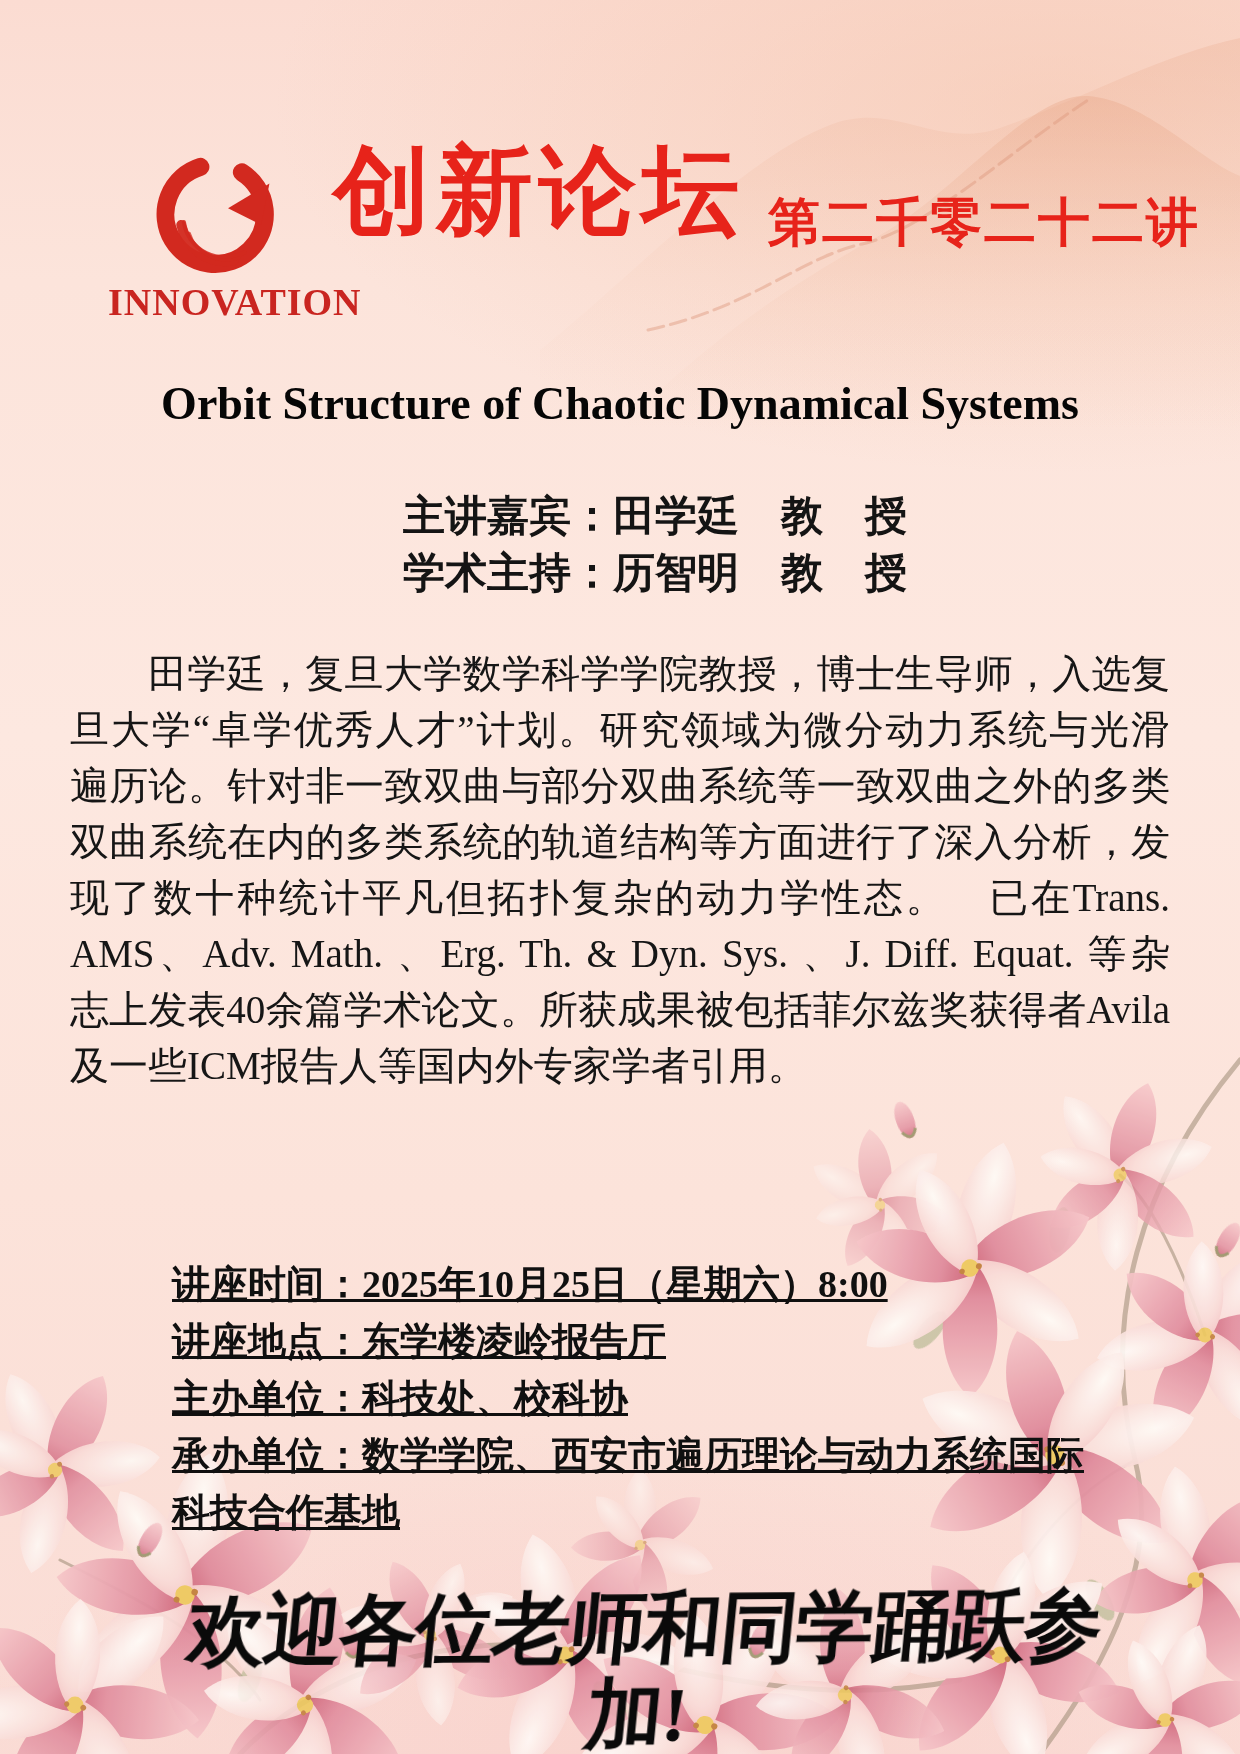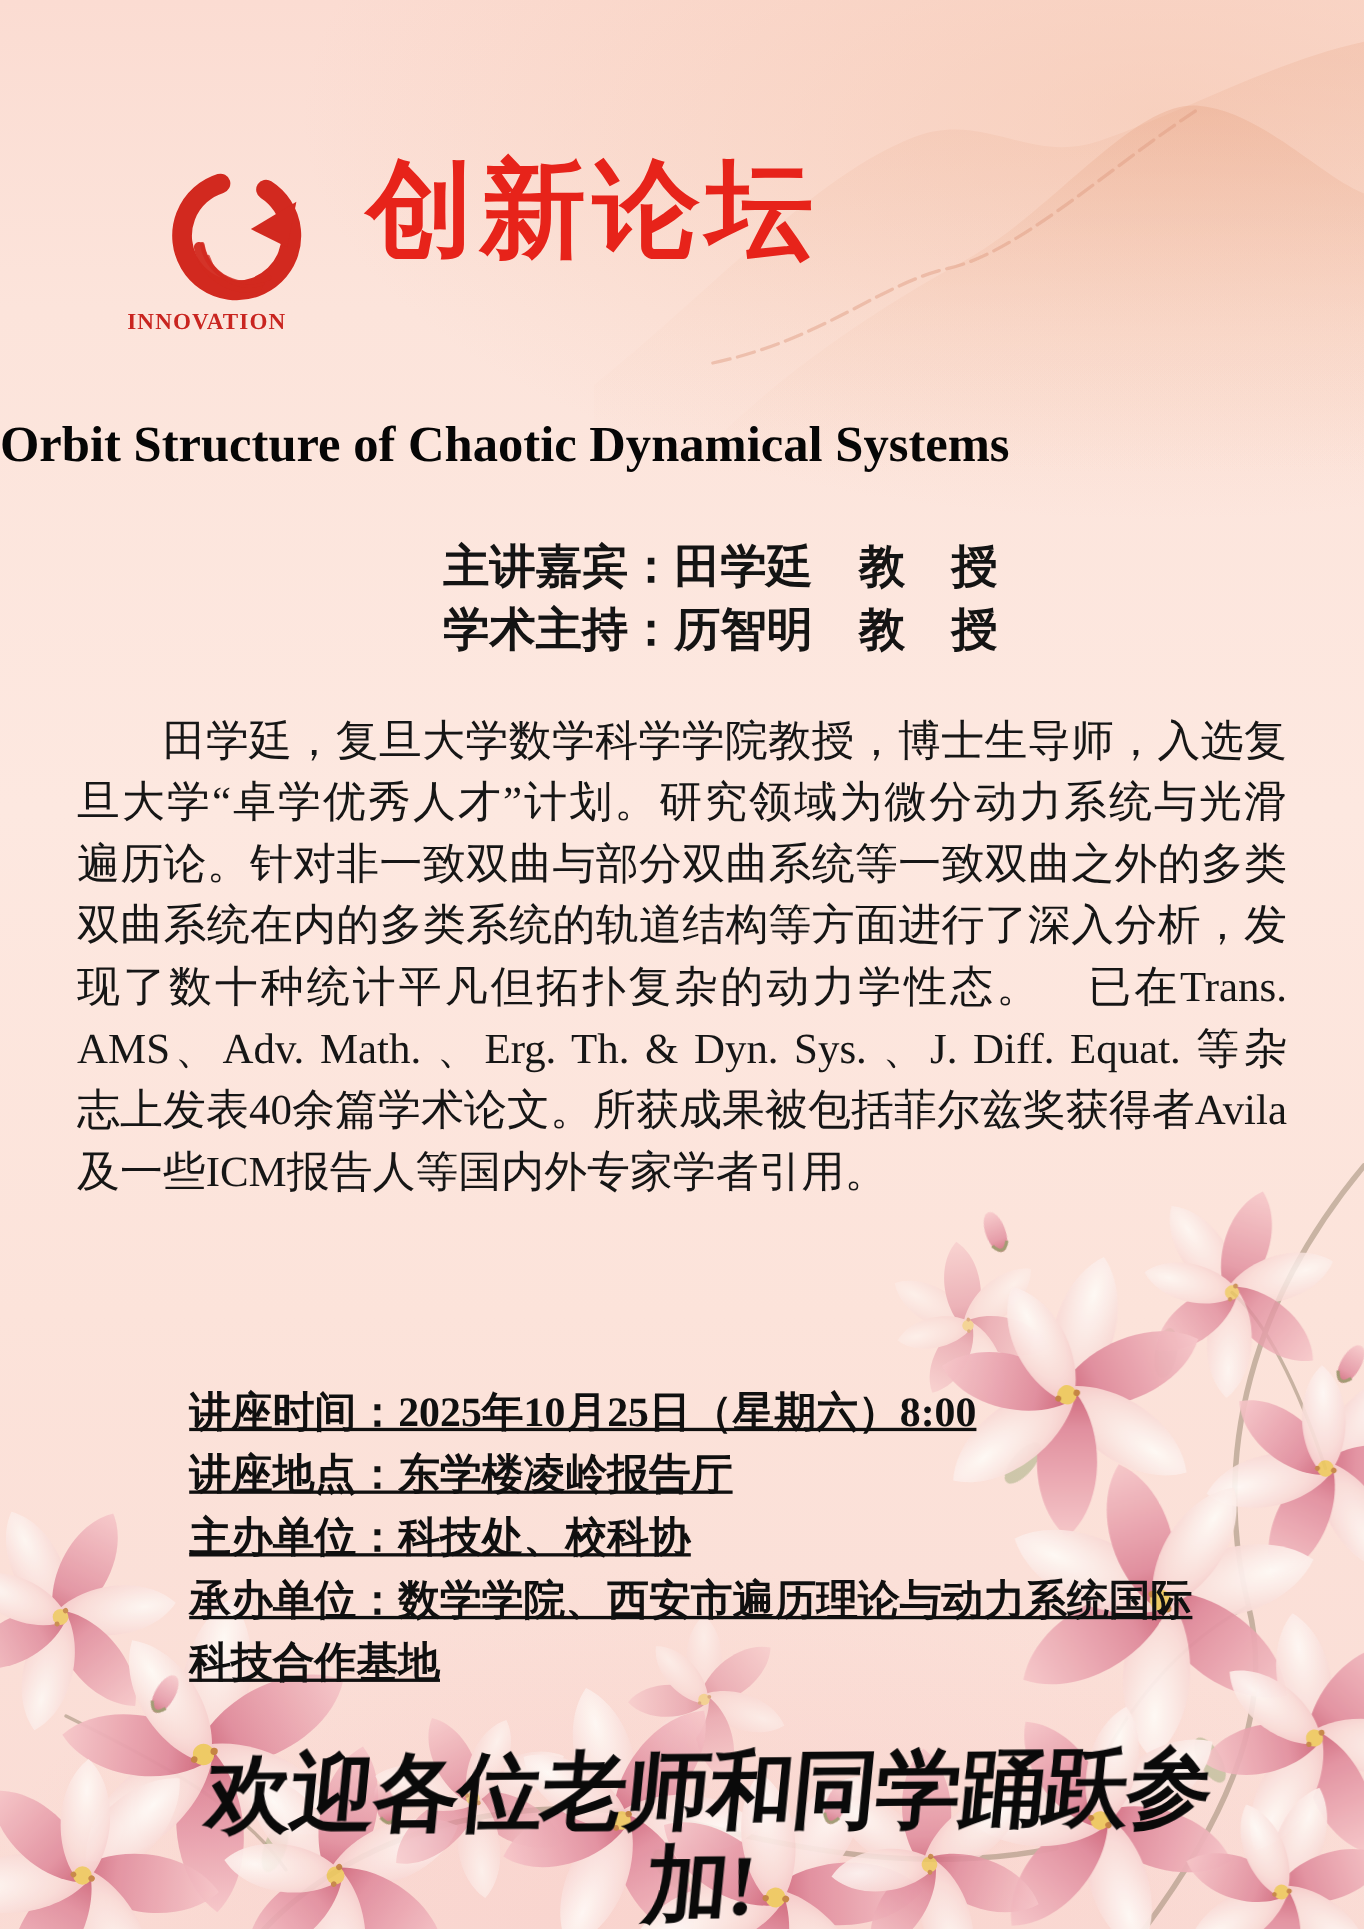--- a/index.html
+++ b/index.html
@@ -16,37 +16,37 @@
     background:
       radial-gradient(90% 30% at 85% 6%, rgba(243,190,162,.45), rgba(243,190,162,0) 70%),
       radial-gradient(70% 25% at 50% 100%, rgba(247,196,192,.35), rgba(247,196,192,0) 75%);
     z-index:0;
   }
   .bg-mountains{position:absolute;left:0;top:0;width:1240px;height:430px;z-index:0;}
   .bg-flowers{position:absolute;left:0;top:0;width:1240px;height:1754px;z-index:1;}
 
   .logo-mark{position:absolute;left:148px;top:142px;width:138px;height:138px;z-index:2;}
   .logo-word{
-    position:absolute;left:76px;top:280px;width:224px;z-index:2;
-    text-align:center;font-size:21px;font-weight:bold;color:#c92520;
+    position:absolute;left:108px;top:280px;width:224px;z-index:2;
+    text-align:right;font-size:38px;font-weight:bold;color:#c92520;
     letter-spacing:1px;font-family:"Liberation Serif", serif;
   }
   .forum-title{
     position:absolute;left:333px;top:140px;z-index:2;
     font-size:97px;line-height:1.06;font-weight:bold;color:#e7231a;
     letter-spacing:6px;font-family:"Liberation Sans", sans-serif;
   }
   .lecture-no{
     position:absolute;left:768px;top:194px;z-index:2;
     font-size:52px;line-height:1.1;font-weight:bold;color:#e7231a;
     letter-spacing:2px;font-family:"Liberation Serif", serif;
   }
   .lecture-title{
     position:absolute;left:0;right:0;top:346px;z-index:2;
-    text-align:left;font-size:46px;font-weight:bold;color:#060606;
+    text-align:center;font-size:46px;font-weight:bold;color:#060606;
     font-family:"Liberation Serif", serif;letter-spacing:0;
   }
   .speakers{
     position:absolute;left:366px;top:488px;z-index:2;
     font-size:42px;line-height:57px;font-weight:600;color:#141414;margin-left:37px;
   }
   .bio{
     position:absolute;left:70px;width:1100px;top:646px;z-index:2;
     font-size:39px;line-height:56px;color:#161616;
   }
@@ -163,20 +163,21 @@
   <svg class="logo-mark" viewBox="0 0 100 100" aria-hidden="true">
     <path d="M68,22 A36,36 0 1 1 38,18" fill="none" stroke="#d2291f" stroke-width="13" stroke-linecap="round"></path>
     <path d="M24,60 A33,33 0 0 0 62,86" fill="none" stroke="#d2291f" stroke-width="7" stroke-linecap="round" opacity="0.95"></path>
     <path d="M58,48 L88,30 L82,60 Z" fill="#d2291f"></path>
     <path d="M26,58 A30,30 0 0 0 70,80" fill="none" stroke="#d2291f" stroke-width="3" stroke-linecap="round" opacity="0.85"></path>
     <path d="M30,66 A28,28 0 0 0 66,84" fill="none" stroke="#d2291f" stroke-width="2" stroke-linecap="round" opacity="0.75"></path>
   </svg>
   <div class="logo-word">INNOVATION</div>
 
   <div class="forum-title">创新论坛</div>
+  <div class="lecture-no">第二千零二十二讲</div>
 
   <h1 class="lecture-title">Orbit Structure of Chaotic Dynamical Systems</h1>
 
   <div class="speakers">
     <div>主讲嘉宾：田学廷　教　授</div>
     <div>学术主持：历智明　教　授</div>
   </div>
 
   <div class="bio">
     <div class="bio-line indent">田学廷，复旦大学数学科学学院教授，博士生导师，入选复</div>

